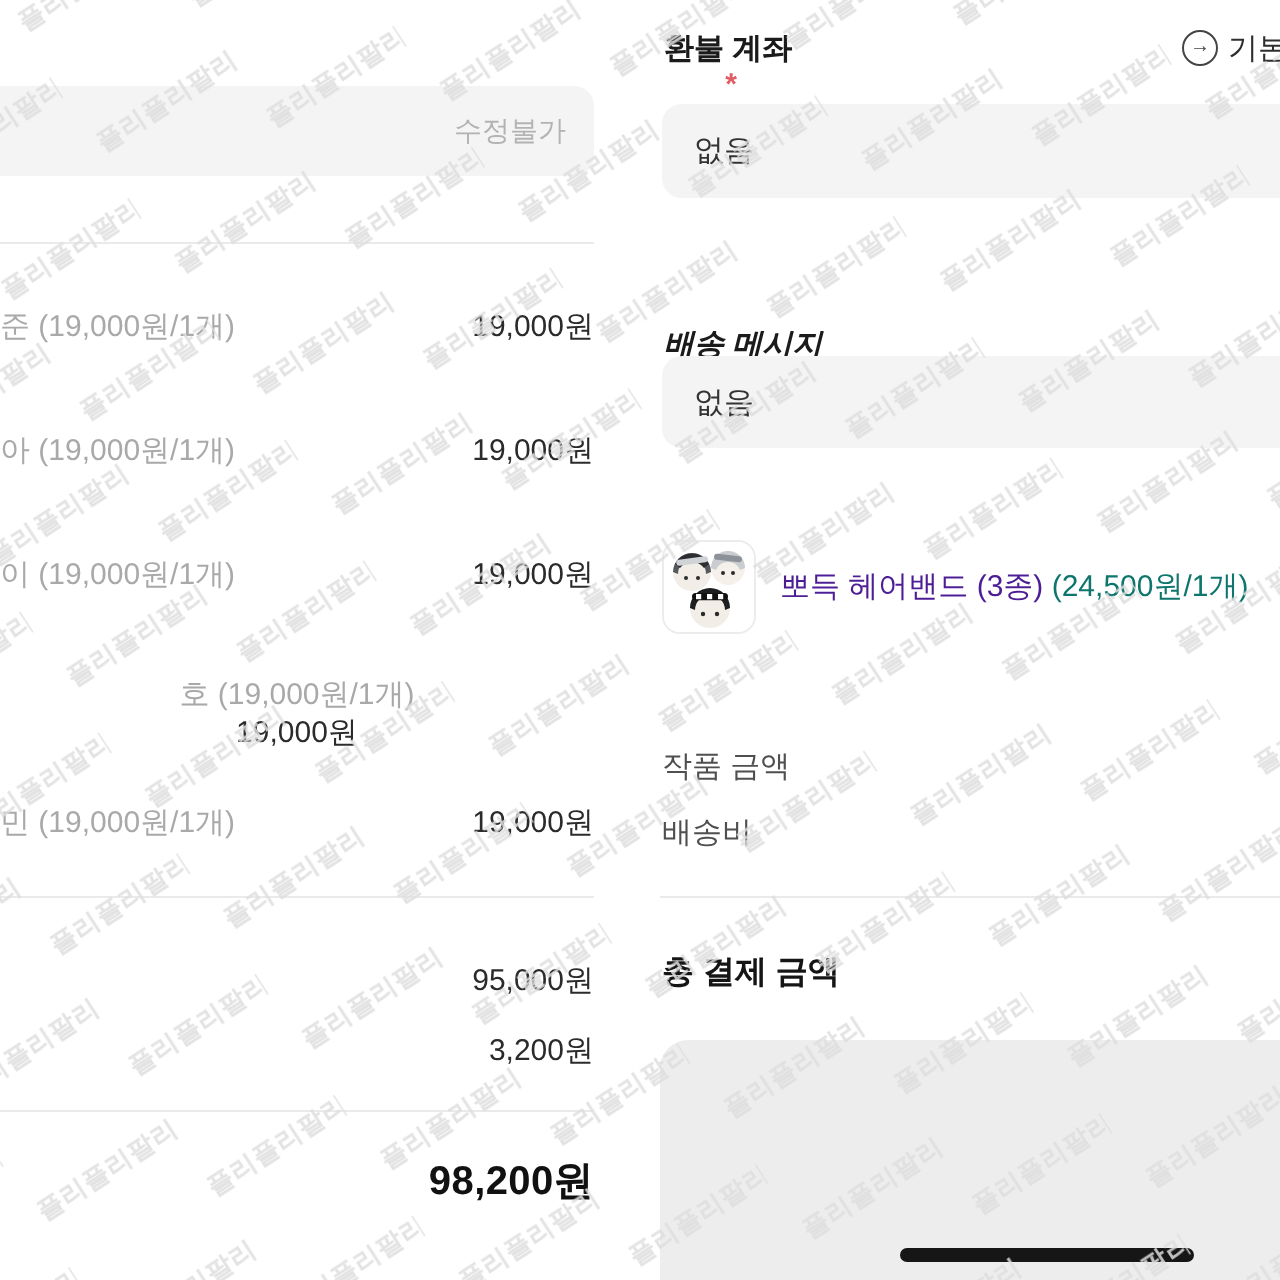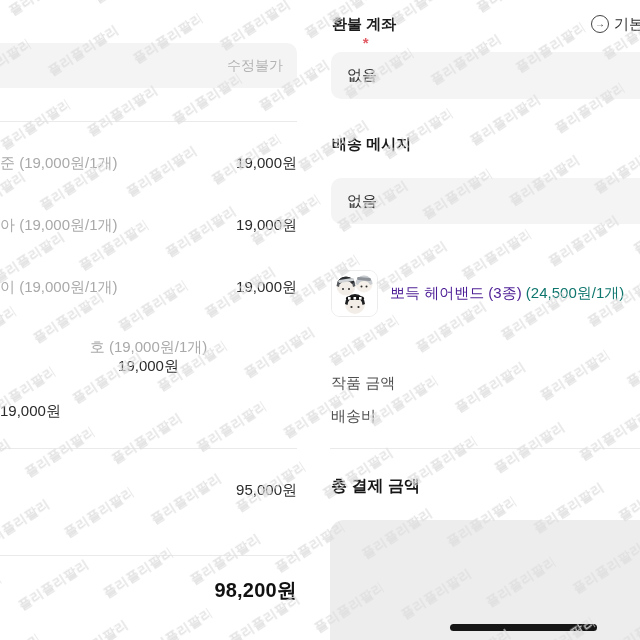--- a/index.html
+++ b/index.html
@@ -68,27 +68,31 @@
     </div>
     <div class="item-row" style="top:276px;">
       <span class="item-name">이 (19,000원/1개)</span>
       <span class="item-price">19,000원</span>
     </div>
     <div class="item-row" style="top:338px;flex-direction:column;">
       <span class="item-name">호 (19,000원/1개)</span>
       <span class="item-price">19,000원</span>
     </div>
     <div class="item-row" style="top:400px;">
+      <span class="item-name">민 (19,000원/1개)</span>
       <span class="item-price">19,000원</span>
     </div>
 
     <div class="divider" style="left:0;top:448px;width:297px;"></div>
 
     <div class="amount-row" style="top:479px;">
       <span class="amount">95,000원</span>
+    </div>
+    <div class="amount-row" style="top:514px;">
+      <span class="amount">3,200원</span>
     </div>
 
     <div class="divider" style="left:0;top:555px;width:297px;"></div>
 
     <div class="grand-total-row" style="top:577px;">
       <span class="grand-total">98,200원</span>
     </div>
   </div>
 
   <div class="right-col">
@@ -100,21 +104,21 @@
 
     <div class="default-btn">
       <span class="circ-icon">→</span>
       <span>기본</span>
     </div>
 
     <div class="field" style="top:52px;">
       <span>없음</span>
     </div>
 
-    <div class="section-label" style="left:2px;top:134px;">
+    <div class="section-label" style="left:2px;top:162px;font-style:italic;">
       <span>배송 메시지</span>
     </div>
 
     <div class="field" style="top:178px;height:46px;">
       <span>없음</span>
     </div>
 
     <div class="product-row">
       <div class="thumb">
         <svg width="45" height="45" viewBox="0 0 45 45">

